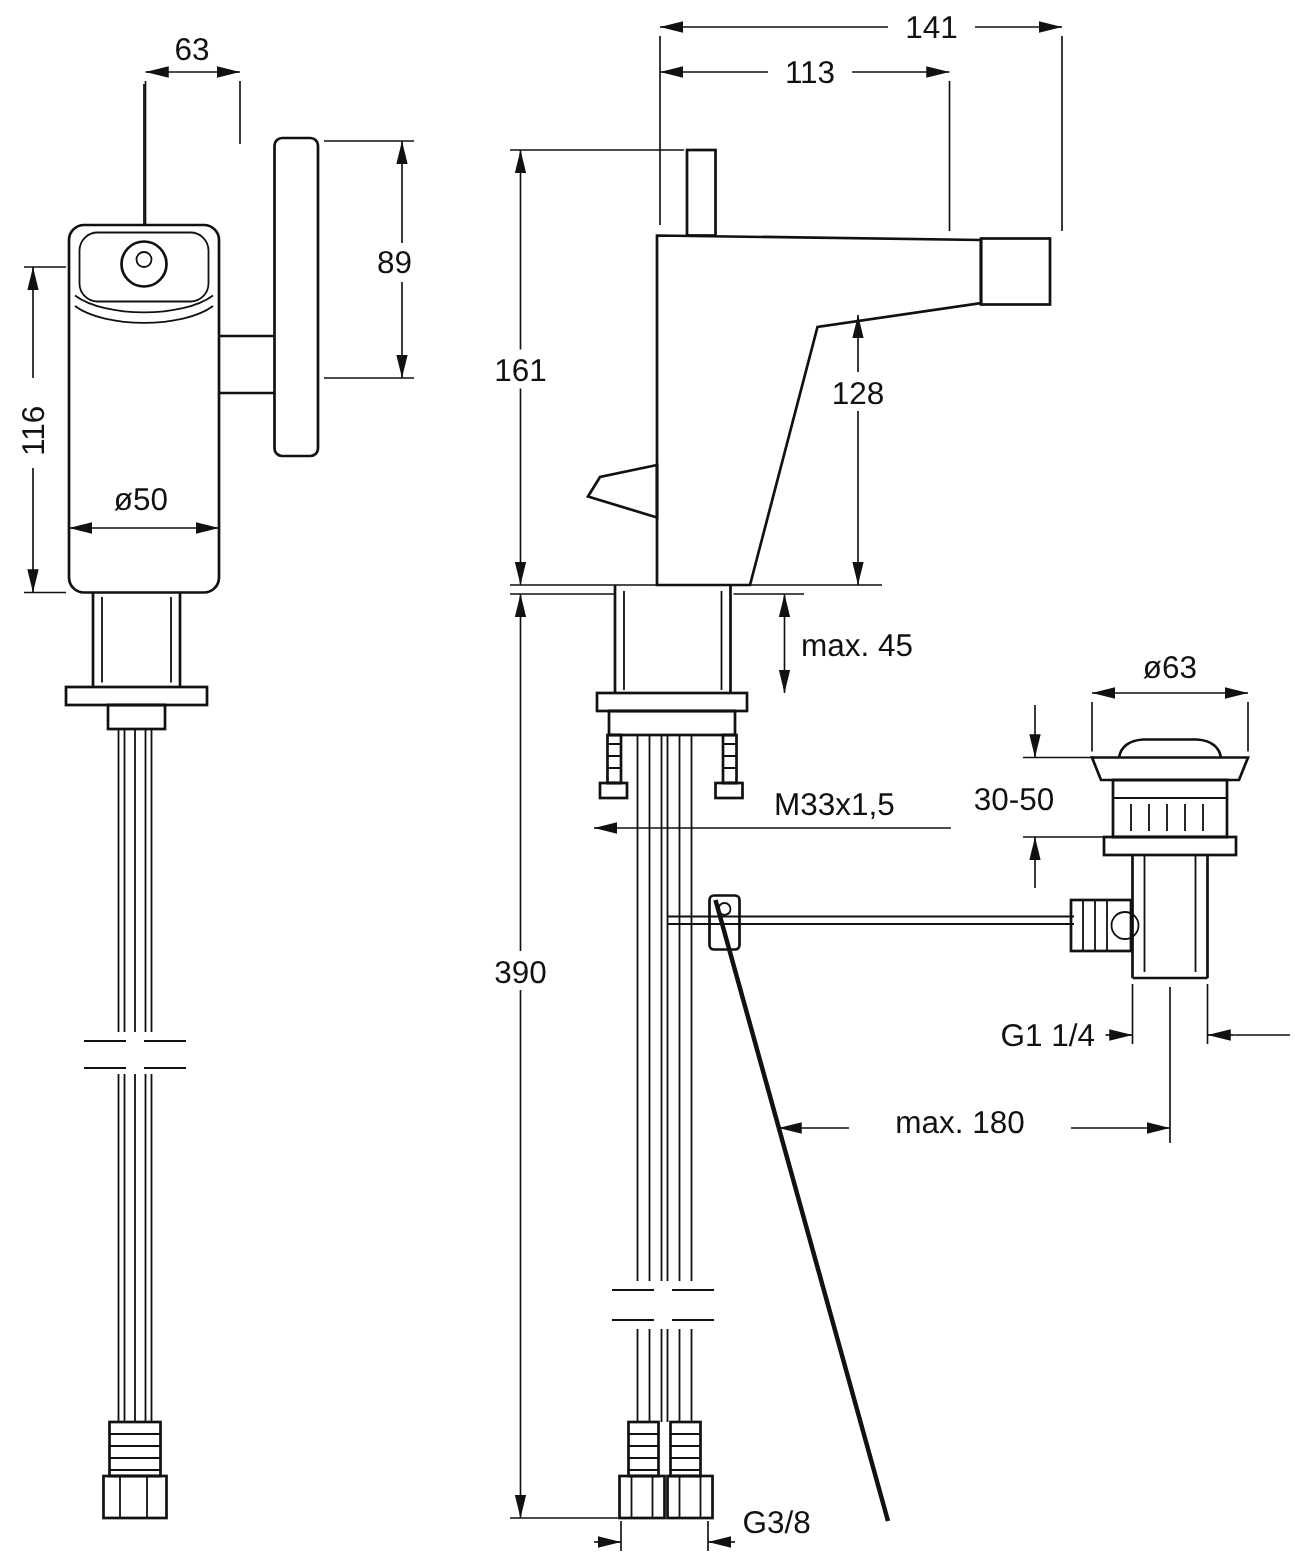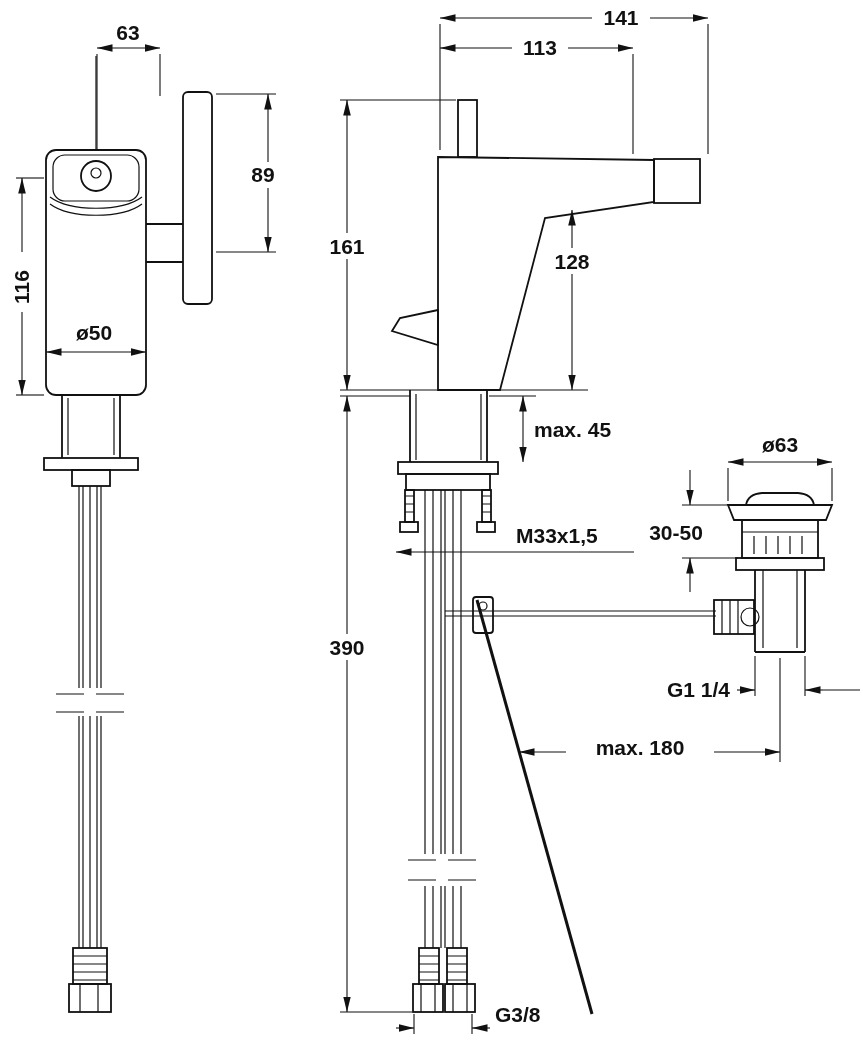--- a/index.html
+++ b/index.html
@@ -1,16 +1,16 @@
 <!DOCTYPE html>
 <html><head>
 <meta charset="utf-8">
 <style>
   html,body{margin:0;padding:0;background:#fff;}
-  .page{position:relative;width:863px;height:1044px;background:#fff;overflow:hidden;font-weight:bold;}
+  .page{position:relative;width:863px;height:1044px;background:#fff;overflow:hidden;}
   svg{display:block;}
   svg text{font-family:"Liberation Sans","DejaVu Sans",sans-serif;font-size:21px;fill:#111;}
   .obj{stroke:#111;stroke-width:1.8;fill:none;}
   .thin{stroke:#111;stroke-width:1.2;fill:none;}
   .dim{stroke:#111;stroke-width:1.1;fill:none;}
   .ext{stroke:#111;stroke-width:1.1;fill:none;}
   .rod{stroke:#111;stroke-width:3;fill:none;}
   .mask{fill:#fff;stroke:none;}
 </style>
 </head>

